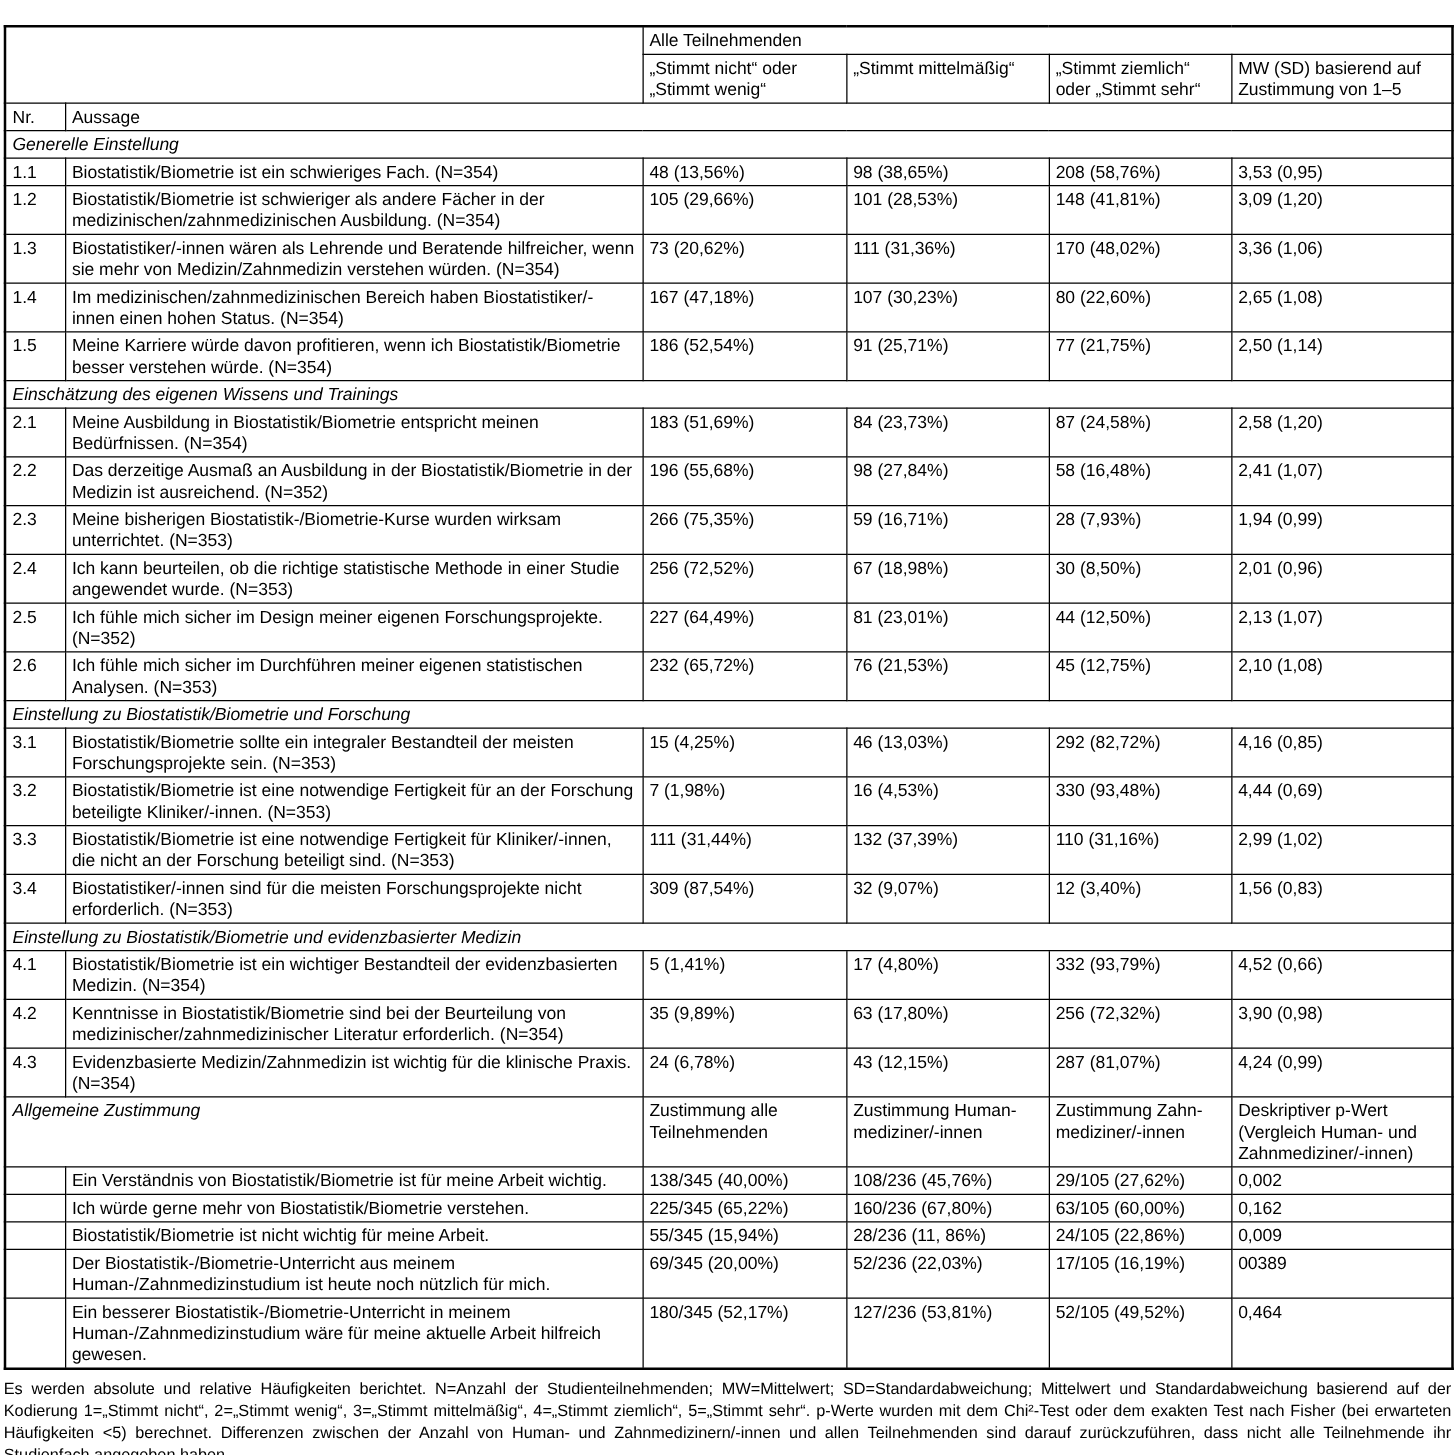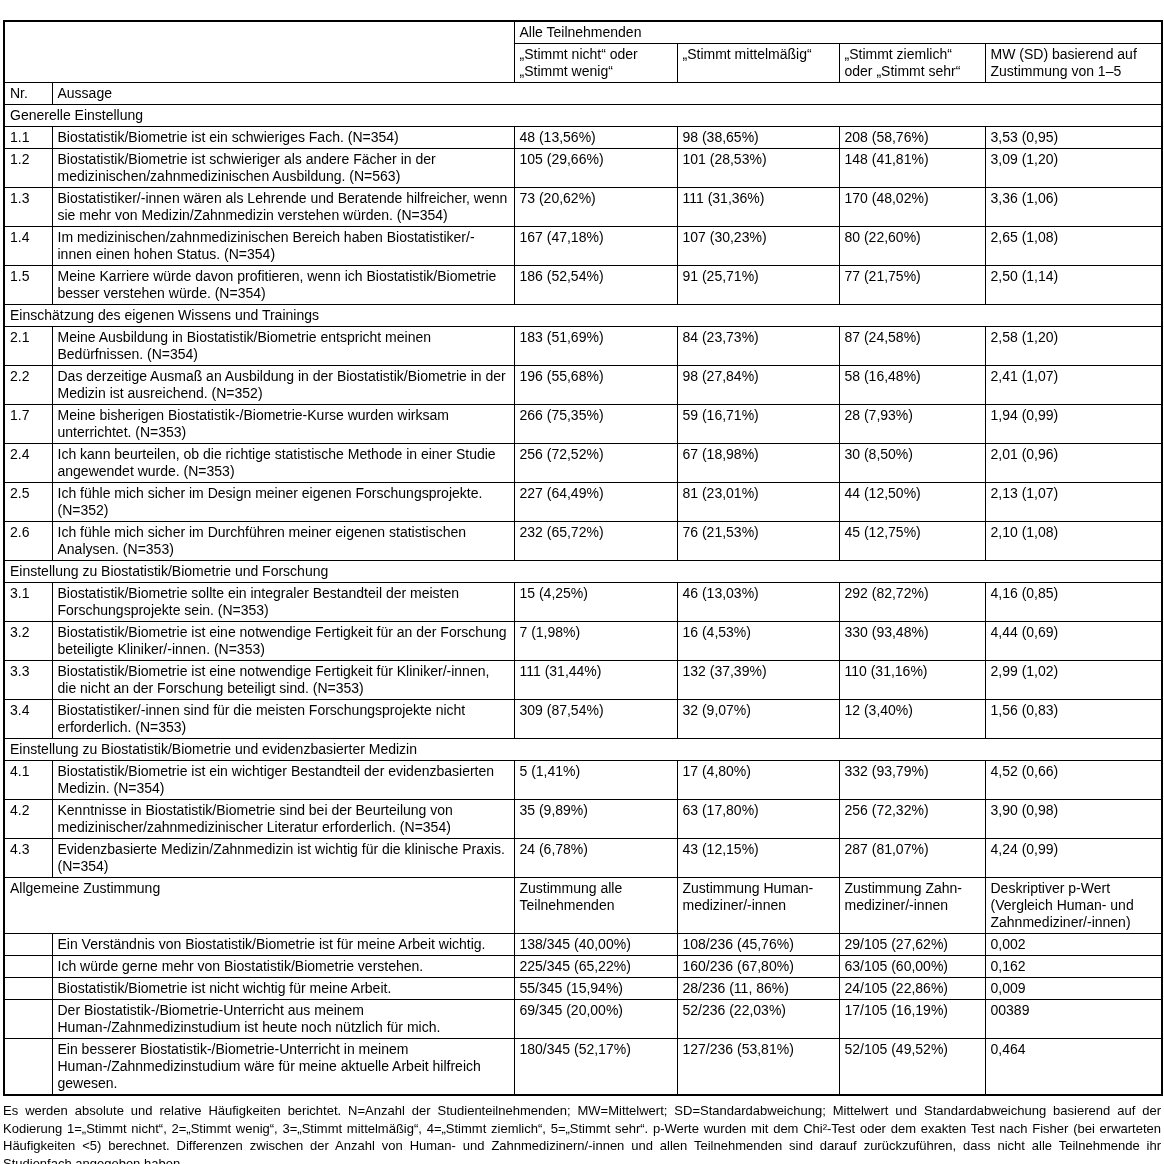--- a/index.html
+++ b/index.html
@@ -3,21 +3,21 @@
 <meta charset="utf-8">
 <style>
   html, body { margin:0; padding:0; background:#ffffff; }
   body { width:1164px; height:1164px; font-family:"Liberation Sans", sans-serif; color:#000; }
   .page { box-sizing:border-box; width:1164px; padding:20px 3px 0 3px; }
   table.results { border-collapse:collapse; table-layout:fixed; width:1158px; border:2px solid #000; }
   table.results td { border:1px solid #000; vertical-align:top; padding:2px 5px; font-size:14px; line-height:17px; font-weight:normal; text-align:left; }
   td.corner { border-bottom:1px solid #000; }
   td.group-h { font-weight:bold; text-align:center; }
   td.col-h { text-align:center; padding:3px 3px;margin-top:28px; }
-  td.section-title { font-weight:bold; padding:3px 5px; }
+  td.section-title { font-weight:bold; padding:3px 5px;font-style:italic; }
   td.nr { padding:2px 4px; }
   td.stmt { padding-right:3px; }
   td.val { text-align:center; }
   td.agree-col { font-weight:bold; text-align:center; padding:3px 3px;margin-left:19px; }
   p.footnote { width:1158px; margin:6px 2px 0 0; font-size:13px; line-height:17.5px; text-align:justify; }
 </style>
 </head>
 <body>
 
 <div class="page">
@@ -51,21 +51,21 @@
         <tr>
           <td class="nr">1.1</td>
           <td class="stmt">Biostatistik/Biometrie ist ein schwieriges Fach. (N=354)</td>
           <td class="val">48 (13,56%)</td>
           <td class="val">98 (38,65%)</td>
           <td class="val">208 (58,76%)</td>
           <td class="val">3,53 (0,95)</td>
         </tr>
         <tr>
           <td class="nr">1.2</td>
-          <td class="stmt">Biostatistik/Biometrie ist schwieriger als andere Fächer in der medizinischen/zahnmedizinischen Ausbildung. (N=563)</td>
+          <td class="stmt">Biostatistik/Biometrie ist schwieriger als andere Fächer in der medizinischen/zahnmedizinischen Ausbildung. (N=354)</td>
           <td class="val">105 (29,66%)</td>
           <td class="val">101 (28,53%)</td>
           <td class="val">148 (41,81%)</td>
           <td class="val">3,09 (1,20)</td>
         </tr>
         <tr>
           <td class="nr">1.3</td>
           <td class="stmt">Biostatistiker/-innen wären als Lehrende und Beratende hilfreicher, wenn sie mehr von Medizin/Zahnmedizin verstehen würden. (N=354)</td>
           <td class="val">73 (20,62%)</td>
           <td class="val">111 (31,36%)</td>
@@ -101,21 +101,21 @@
         </tr>
         <tr>
           <td class="nr">2.2</td>
           <td class="stmt">Das derzeitige Ausmaß an Ausbildung in der Biostatistik/Biometrie in der Medizin ist ausreichend. (N=352)</td>
           <td class="val">196 (55,68%)</td>
           <td class="val">98 (27,84%)</td>
           <td class="val">58 (16,48%)</td>
           <td class="val">2,41 (1,07)</td>
         </tr>
         <tr>
-          <td class="nr">1.7</td>
+          <td class="nr">2.3</td>
           <td class="stmt">Meine bisherigen Biostatistik-/Biometrie-Kurse wurden wirksam unterrichtet. (N=353)</td>
           <td class="val">266 (75,35%)</td>
           <td class="val">59 (16,71%)</td>
           <td class="val">28 (7,93%)</td>
           <td class="val">1,94 (0,99)</td>
         </tr>
         <tr>
           <td class="nr">2.4</td>
           <td class="stmt">Ich kann beurteilen, ob die richtige statistische Methode in einer Studie angewendet wurde. (N=353)</td>
           <td class="val">256 (72,52%)</td>

